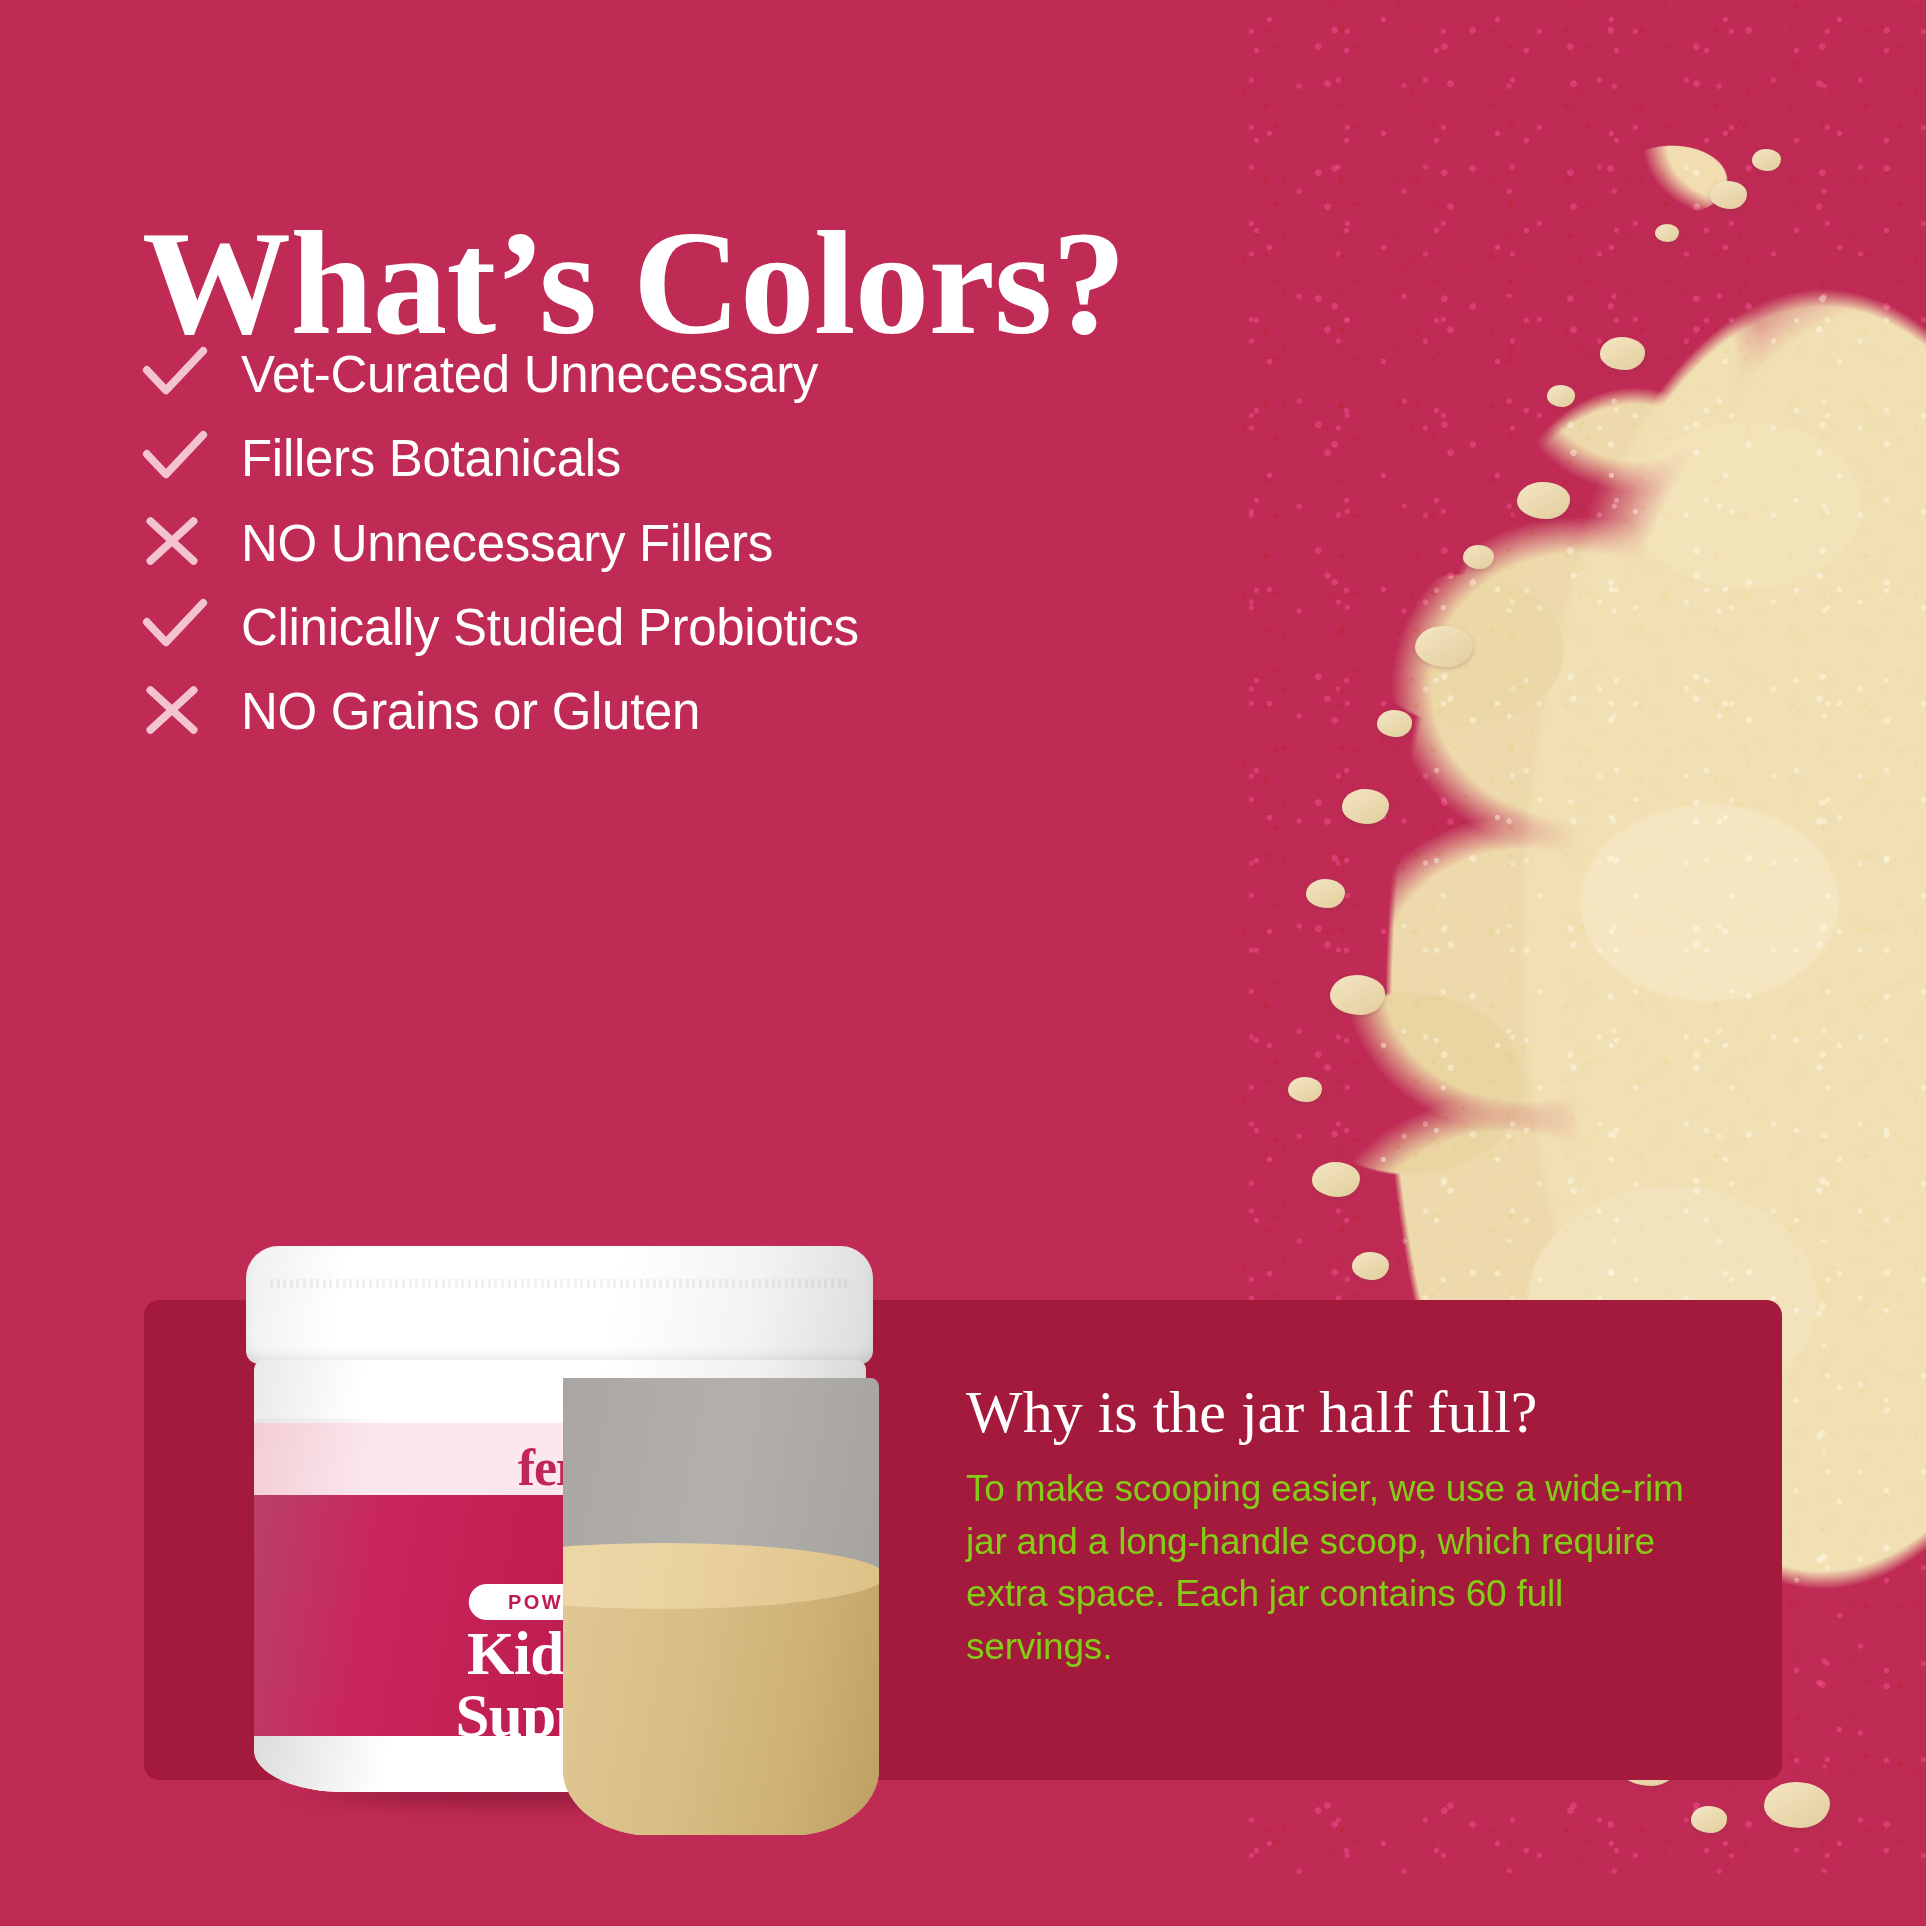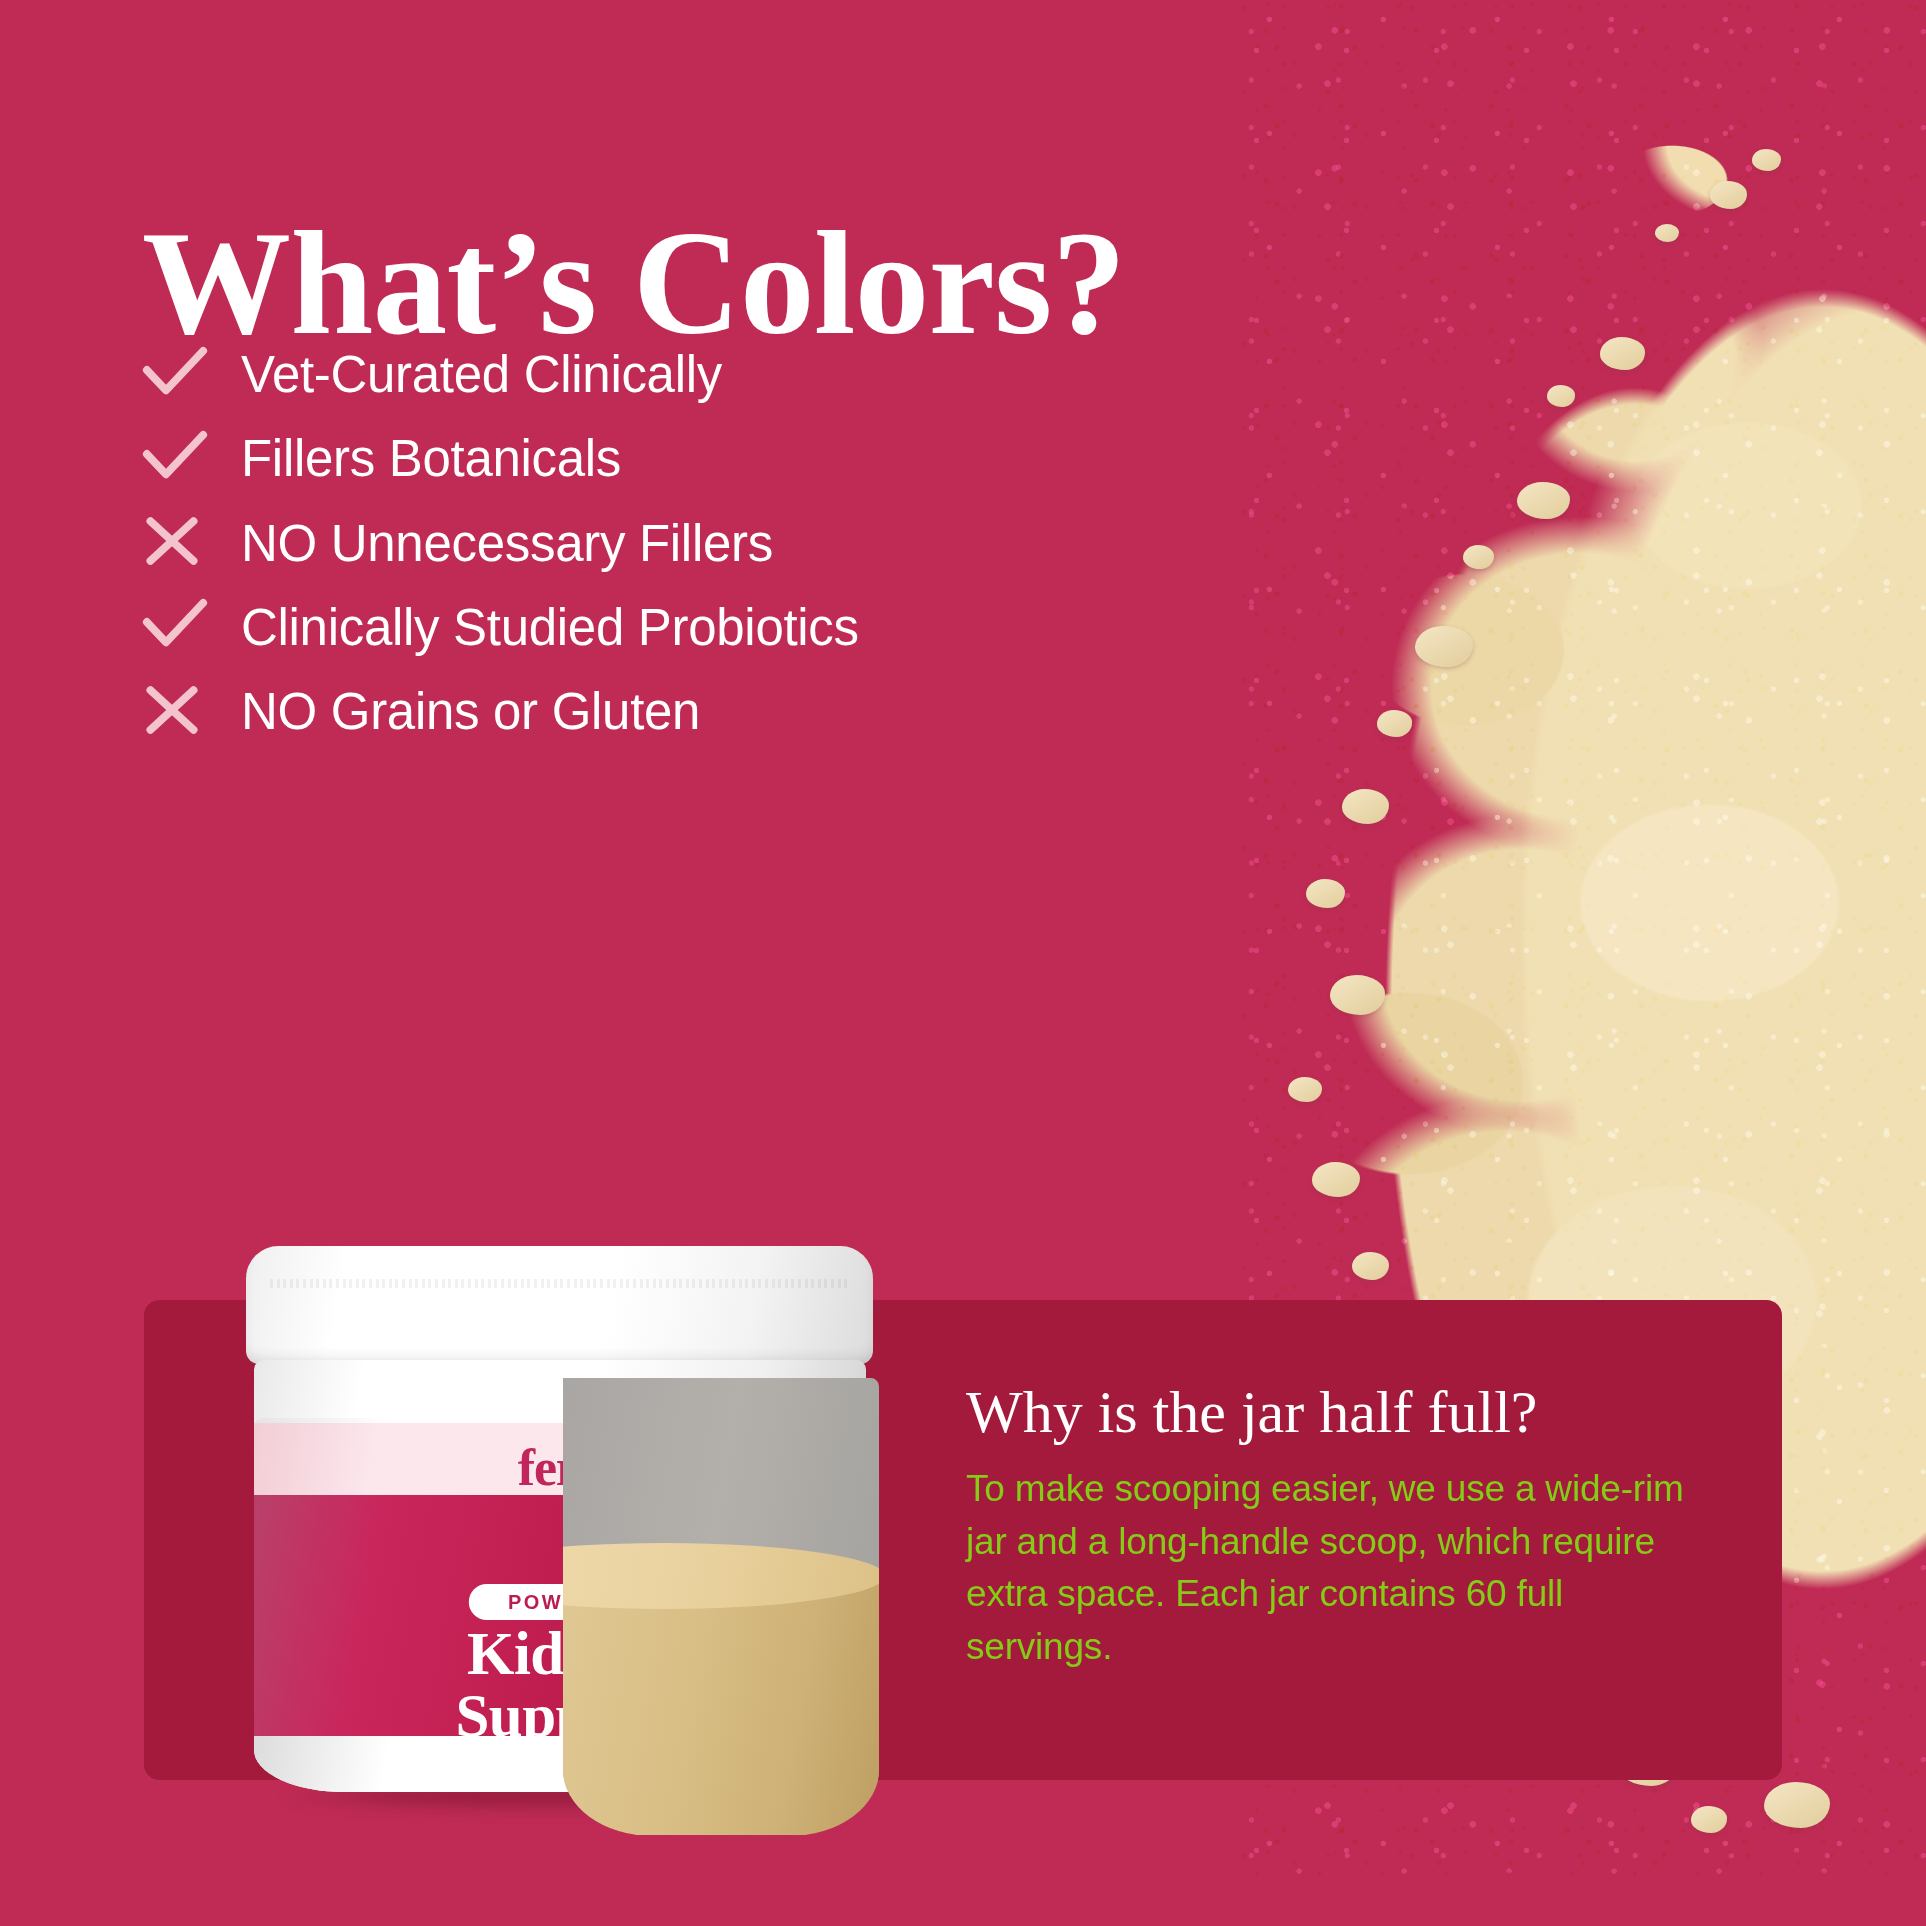--- a/index.html
+++ b/index.html
@@ -229,21 +229,21 @@
   <h1 class="headline">What’s Colors?</h1>
 
   <div class="benefits">
 
     <div class="brow">
       <span class="bmark">
         <svg width="66" height="54" viewBox="0 0 110 90" aria-hidden="true">
           <path d="M8 40 L40 74 L102 8" fill="none" stroke="#F3C4CE" stroke-width="13" stroke-linecap="round" stroke-linejoin="round"></path>
         </svg>
       </span>
-      <span class="btext"><b>Vet-Curated</b><span> Clinically</span></span>
+      <span class="btext"><b>Vet-Curated</b><span> Unnecessary</span></span>
     </div>
 
     <div class="brow">
       <span class="bmark">
         <svg width="66" height="54" viewBox="0 0 110 90" aria-hidden="true">
           <path d="M8 40 L40 74 L102 8" fill="none" stroke="#F3C4CE" stroke-width="13" stroke-linecap="round" stroke-linejoin="round"></path>
         </svg>
       </span>
       <span class="btext"><b>Fillers Botanicals</b><span></span></span>
     </div>

